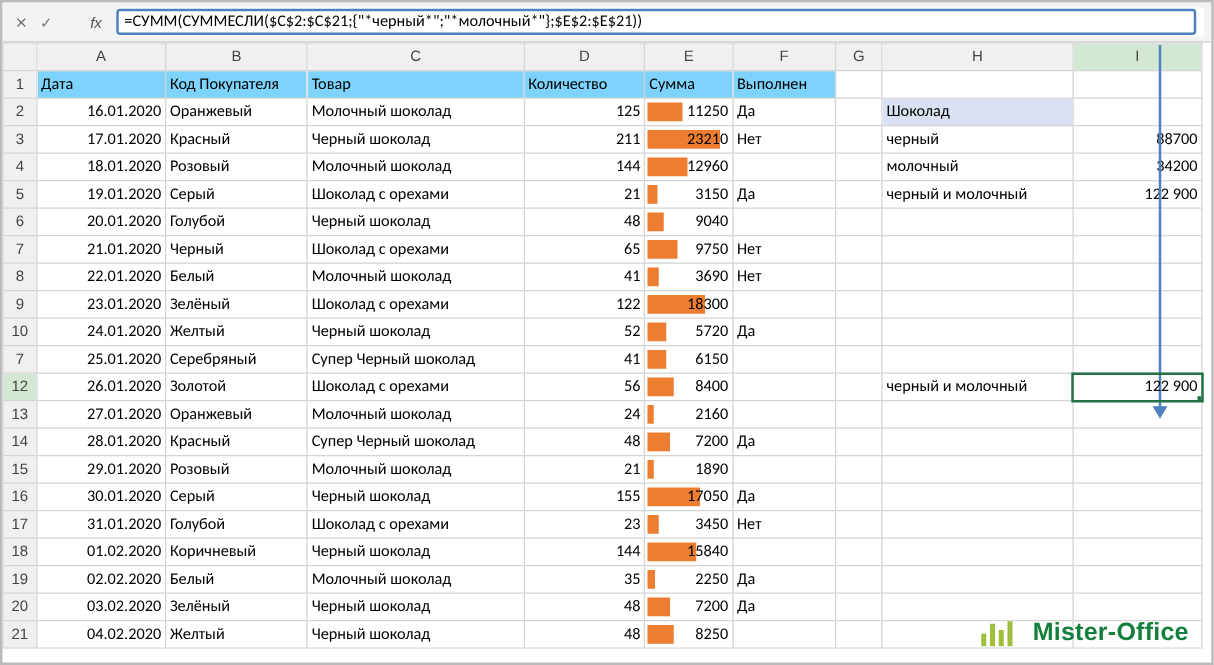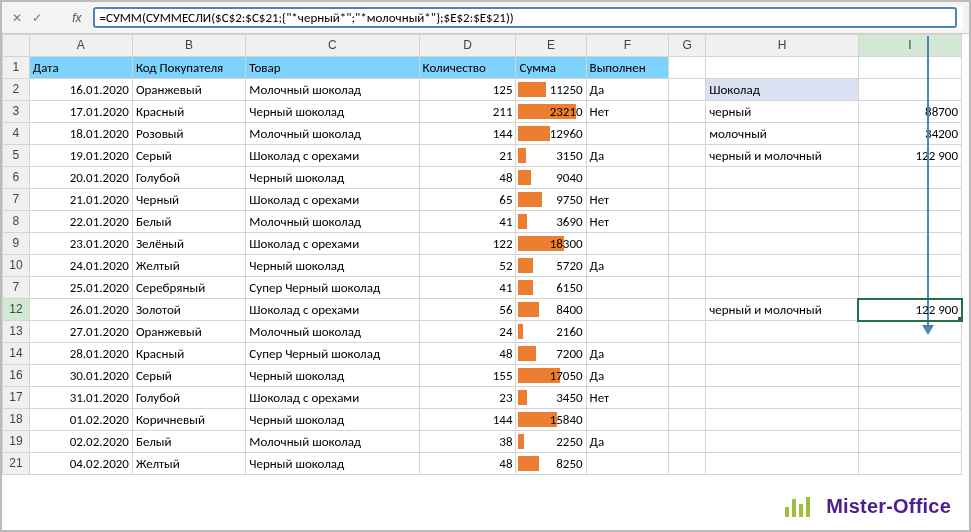--- a/index.html
+++ b/index.html
@@ -161,21 +161,21 @@
     background:#217346;
   }
   thead th.ch-active, tbody th.rh-active { background: #d2e8d2; }
 
   
   .watermark {
     position: absolute;
     right: 18px; bottom: 12px;
     display: flex; 
     gap: 16px;
-    color: #4c1d95;
+    color: #15803d;
     font-family: "Segoe UI", Arial;
     font-weight: 600;
     font-size: 20px;
     letter-spacing: 0.2px;
     pointer-events: none;
   }
   .watermark .bars {
     display: flex; align-items: flex-end; gap: 3px;
     height: 22px;
   }
@@ -433,20 +433,35 @@
           <td class="bar">
             <span class="barfill" style="width:18px"></span>
             <span class="barval">7200</span>
           </td>
           <td>Да</td>
           <td></td>
           <td></td>
           <td></td>
         </tr>
         <tr>
+          <th class="">15</th>
+          <td class="r">29.01.2020</td>
+          <td>Розовый</td>
+          <td>Молочный шоколад</td>
+          <td class="r">21</td>
+          <td class="bar">
+            <span class="barfill" style="width:5px"></span>
+            <span class="barval">1890</span>
+          </td>
+          <td></td>
+          <td></td>
+          <td></td>
+          <td></td>
+        </tr>
+        <tr>
           <th class="">16</th>
           <td class="r">30.01.2020</td>
           <td>Серый</td>
           <td>Черный шоколад</td>
           <td class="r">155</td>
           <td class="bar">
             <span class="barfill" style="width:42px"></span>
             <span class="barval">17050</span>
           </td>
           <td>Да</td>
@@ -482,24 +497,39 @@
           <td></td>
           <td></td>
           <td></td>
           <td></td>
         </tr>
         <tr>
           <th class="">19</th>
           <td class="r">02.02.2020</td>
           <td>Белый</td>
           <td>Молочный шоколад</td>
-          <td class="r">38</td>
+          <td class="r">35</td>
           <td class="bar">
             <span class="barfill" style="width:6px"></span>
             <span class="barval">2250</span>
+          </td>
+          <td>Да</td>
+          <td></td>
+          <td></td>
+          <td></td>
+        </tr>
+        <tr>
+          <th class="">20</th>
+          <td class="r">03.02.2020</td>
+          <td>Зелёный</td>
+          <td>Черный шоколад</td>
+          <td class="r">48</td>
+          <td class="bar">
+            <span class="barfill" style="width:18px"></span>
+            <span class="barval">7200</span>
           </td>
           <td>Да</td>
           <td></td>
           <td></td>
           <td></td>
         </tr>
         <tr>
           <th class="">21</th>
           <td class="r">04.02.2020</td>
           <td>Желтый</td>

